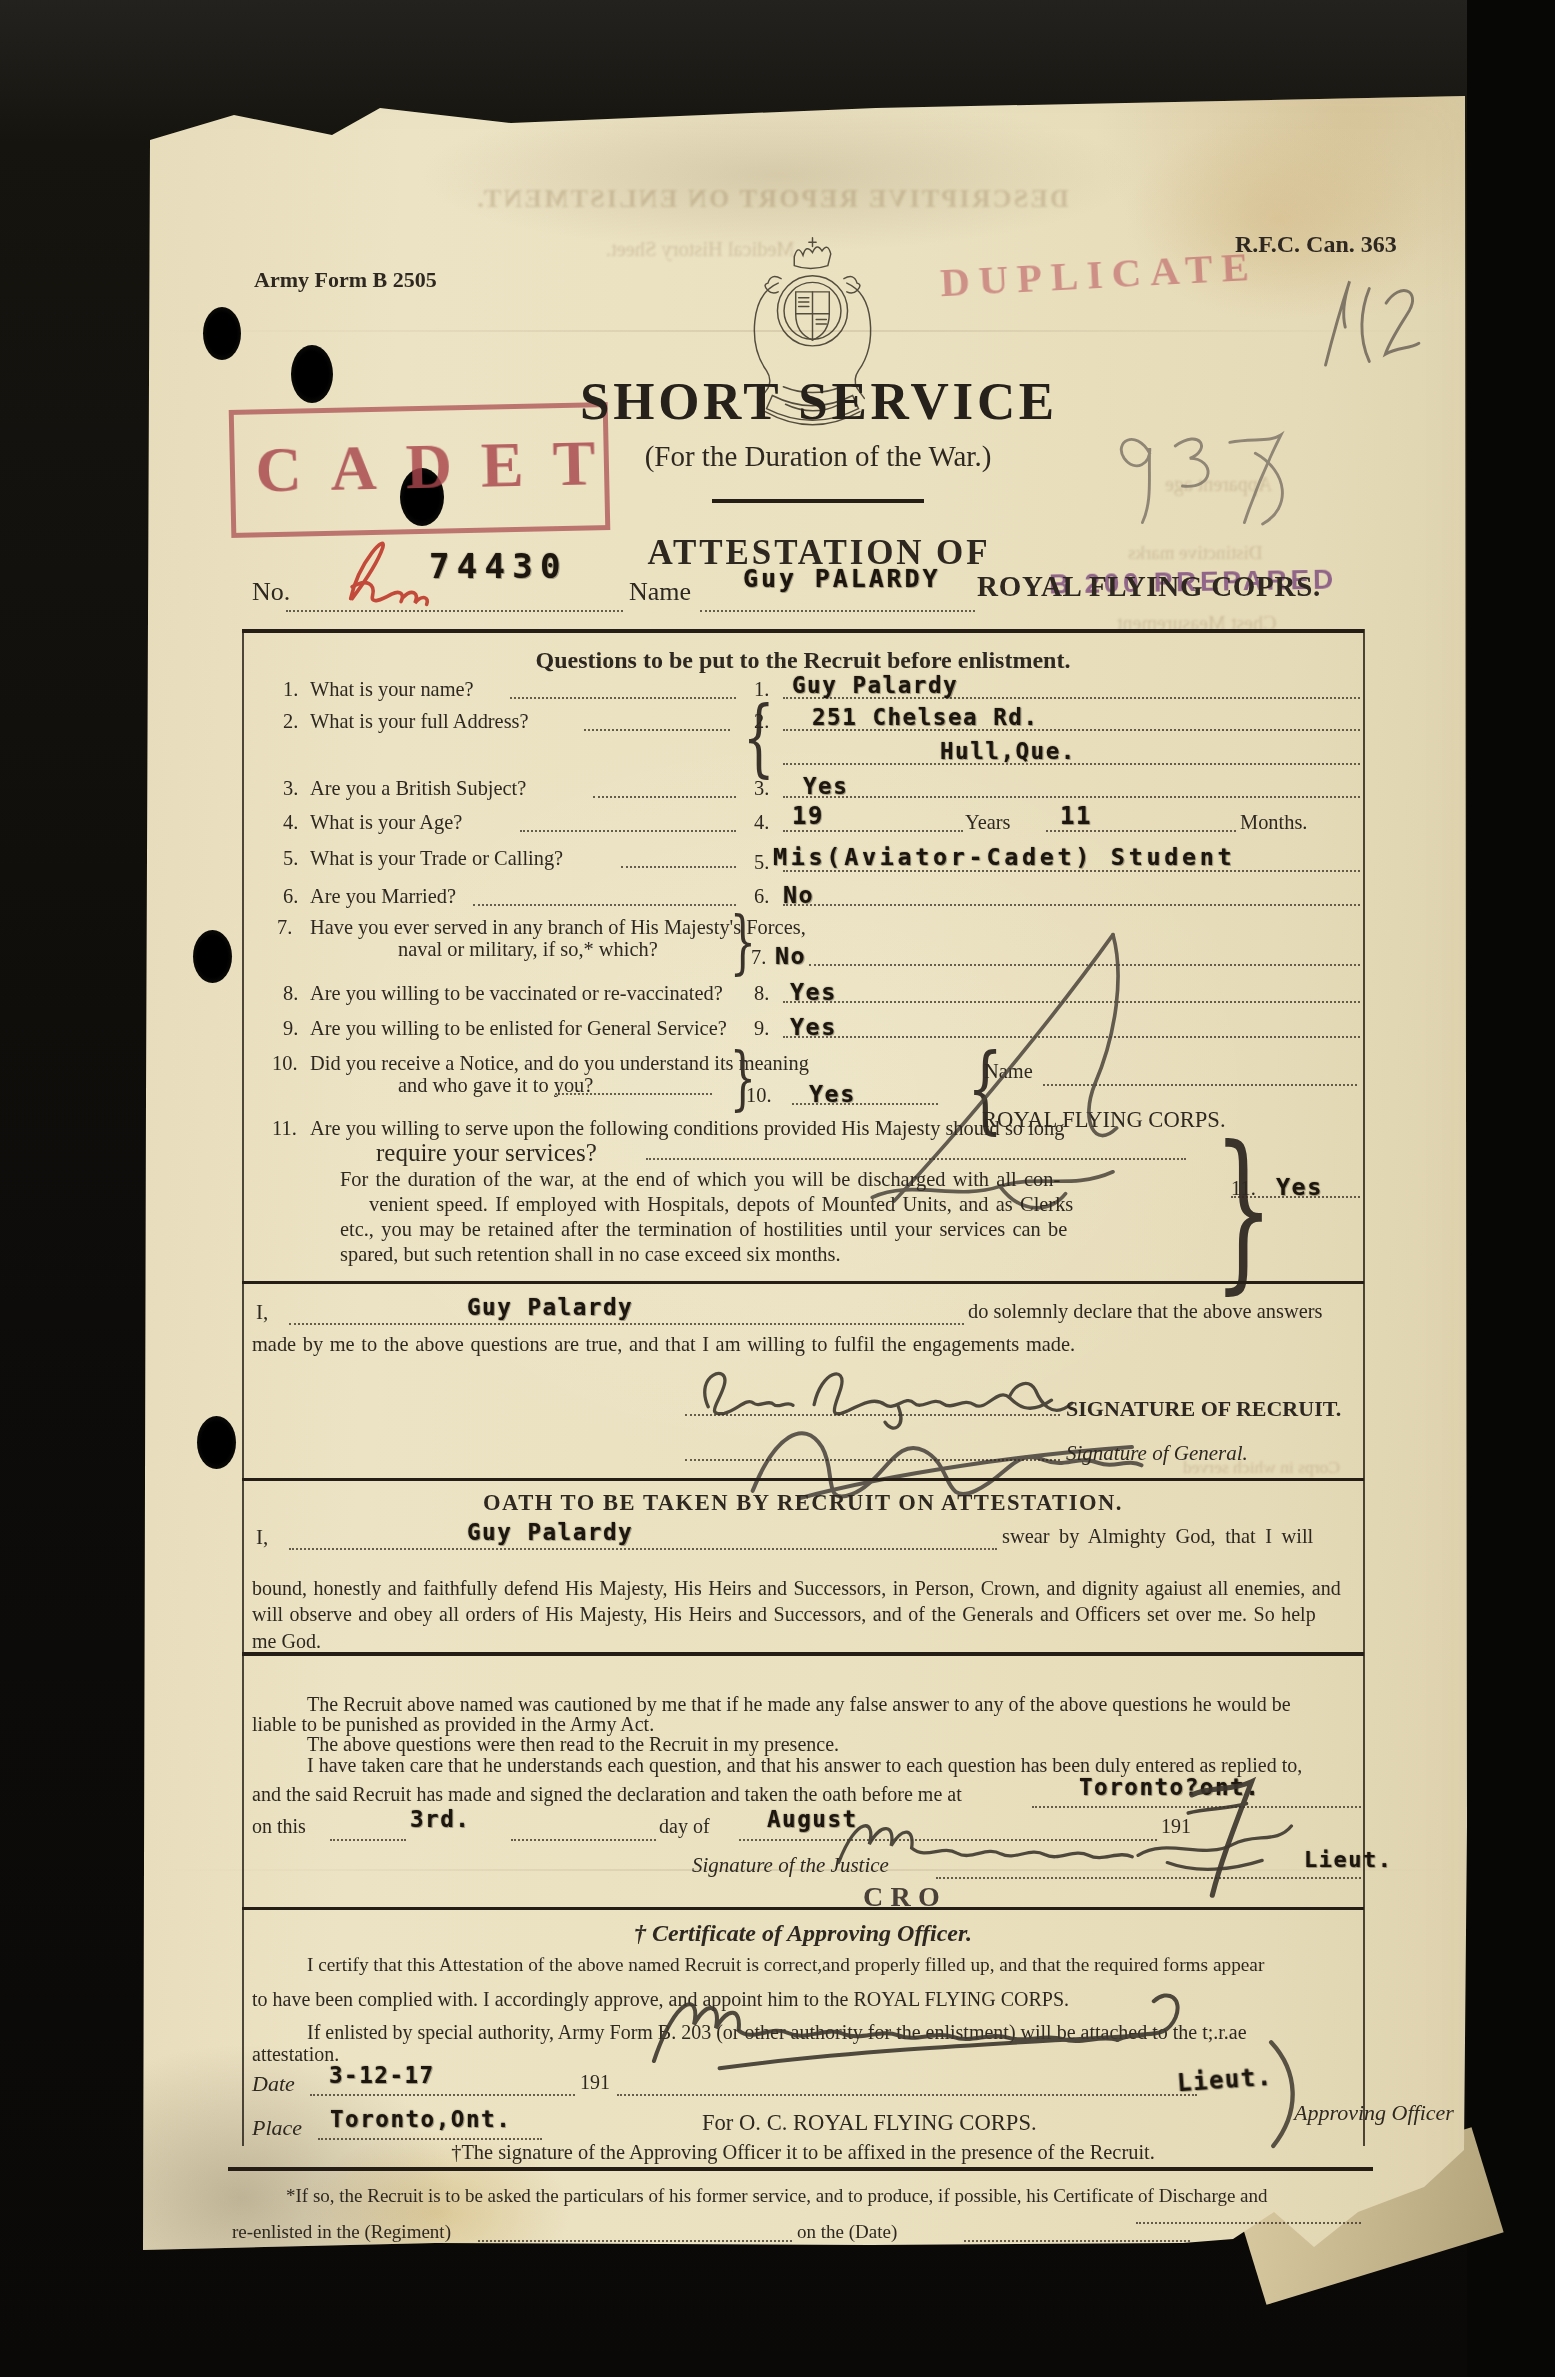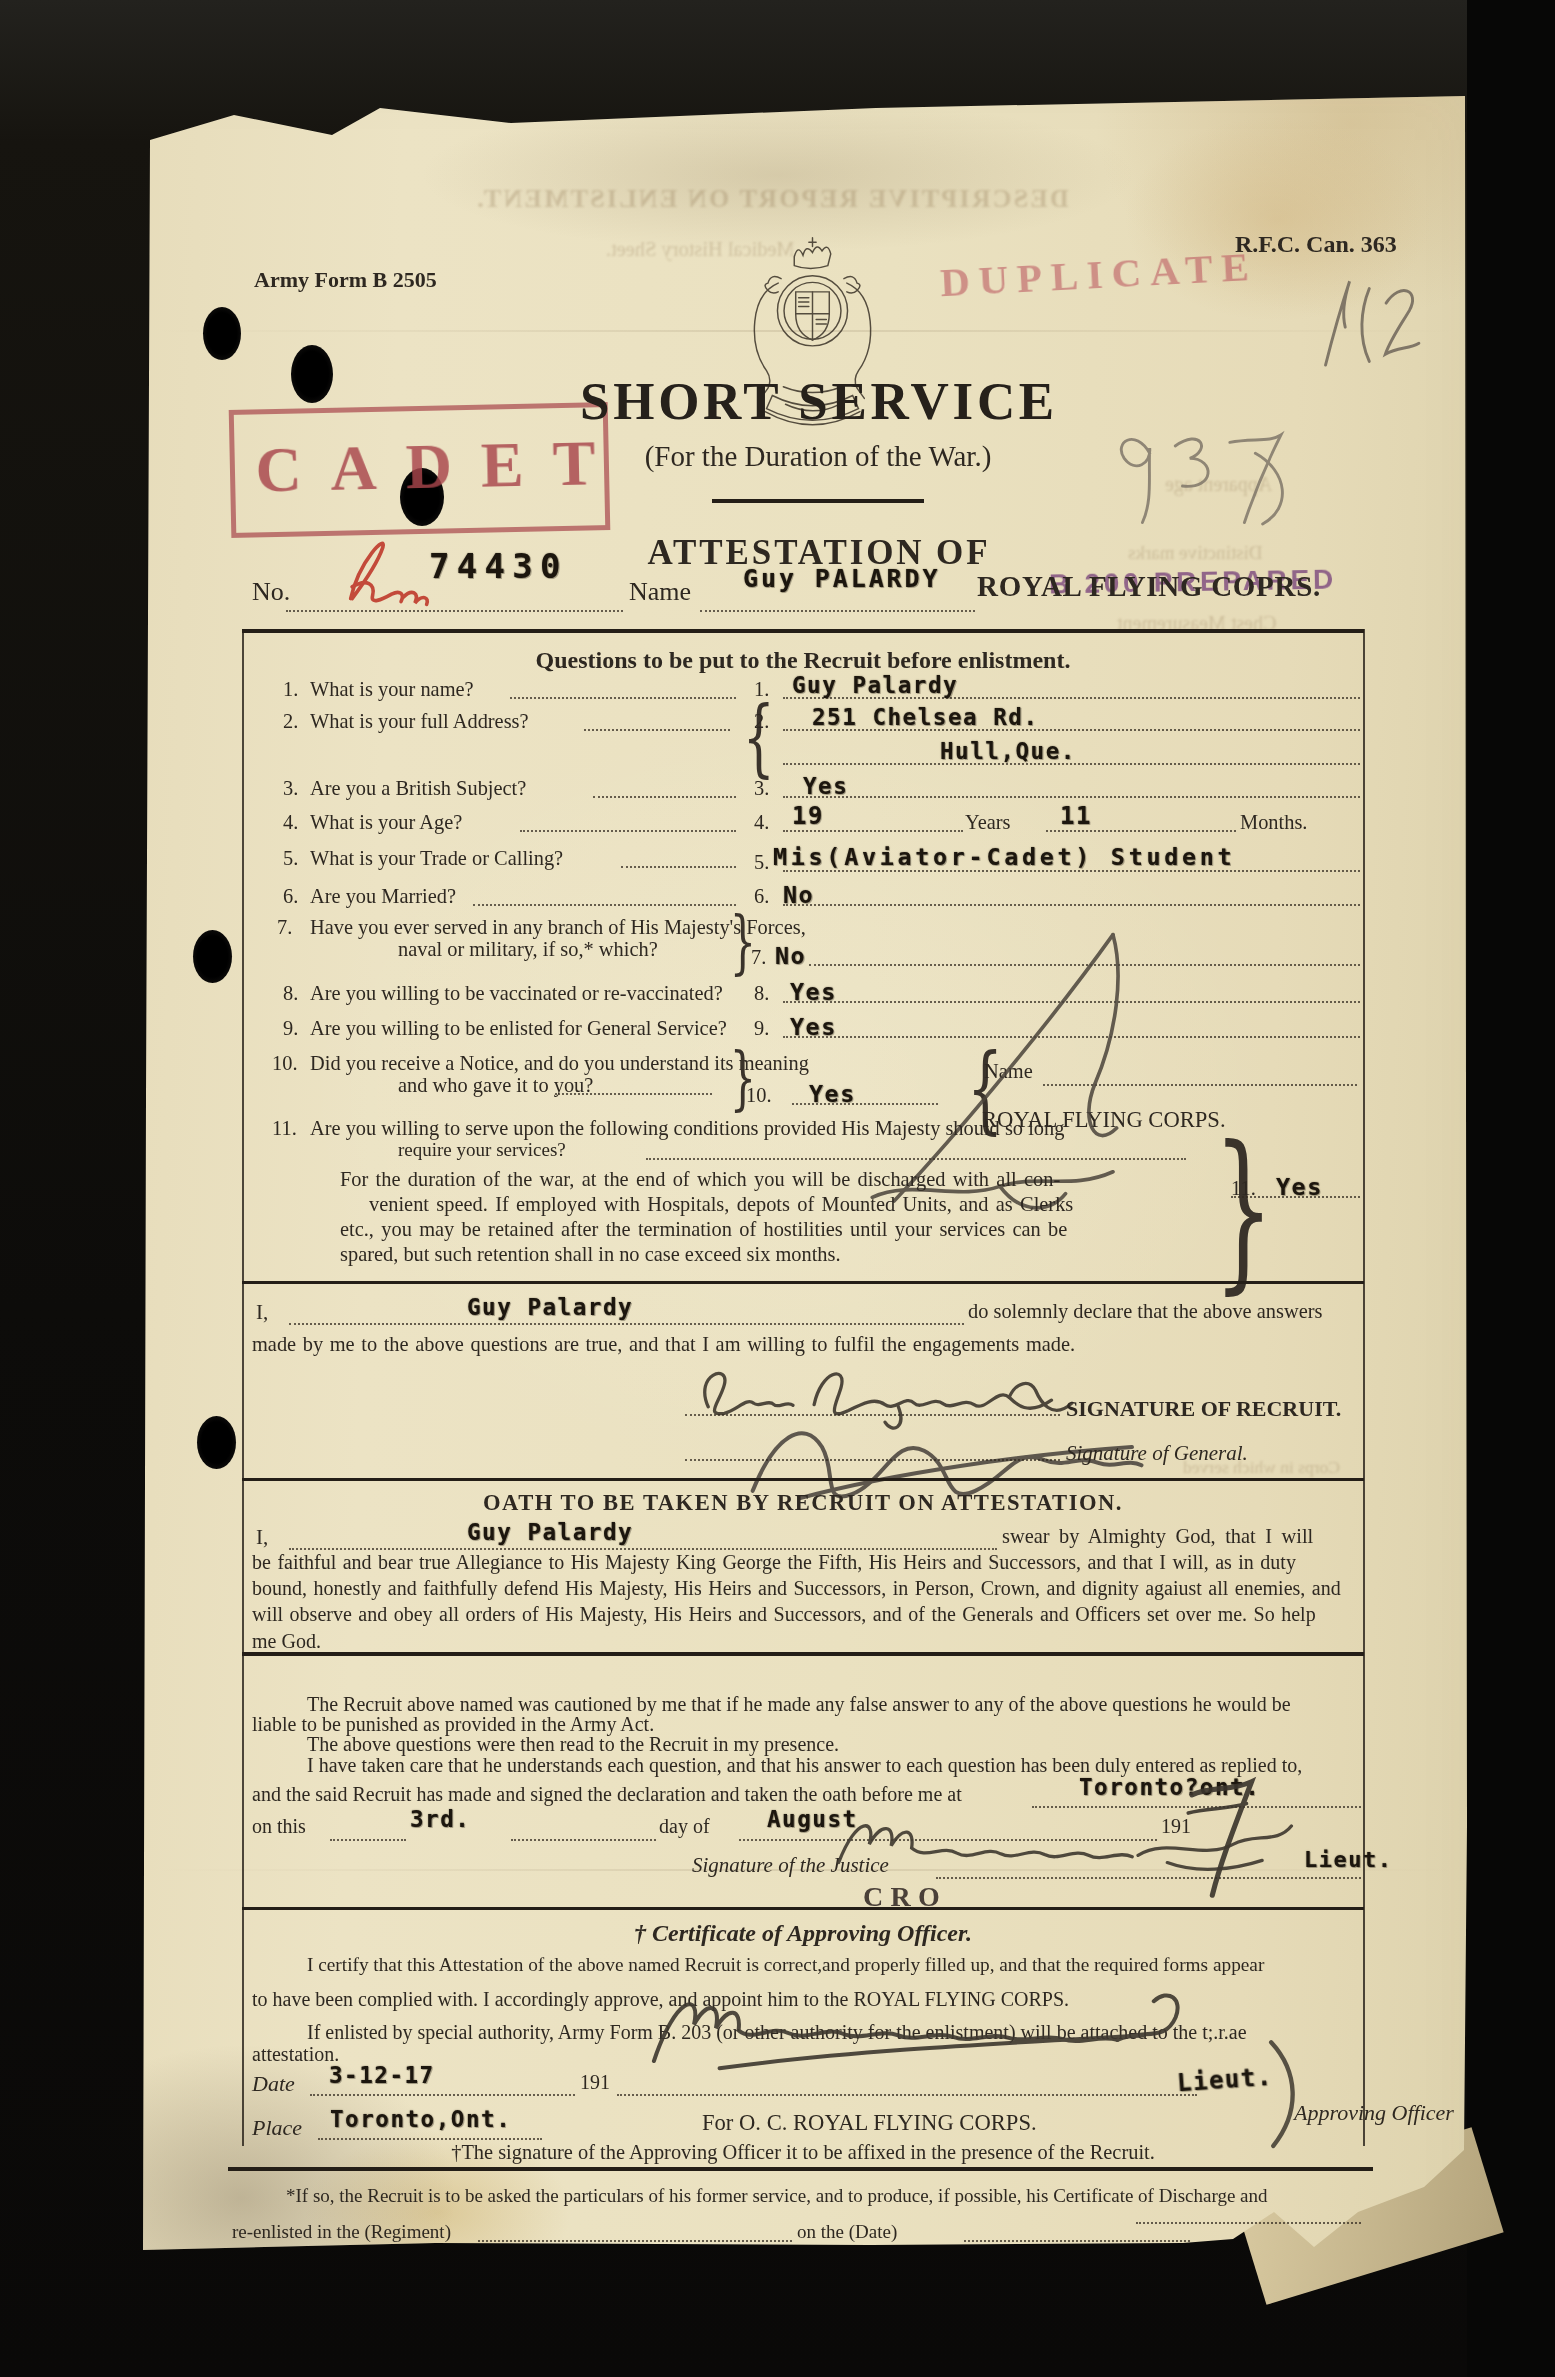--- a/index.html
+++ b/index.html
@@ -223,21 +223,21 @@
     <g stroke="#4b443b" stroke-width="5" fill="none" stroke-linecap="round" opacity=".85">
       <path d="M55,400 C150,300 280,140 355,35"></path>
       <path d="M355,35 C370,90 360,170 330,240 C310,290 330,330 360,300"></path>
       <path d="M25,395 C80,370 140,400 200,380 C250,363 300,385 355,360"></path>
       <path d="M200,380 C230,420 270,415 290,390"></path>
     </g>
   </svg>
 
   <div class="t" style="left:272px;top:1117px;font-size:20.4px">11.</div>
   <div class="t" style="left:310px;top:1117px;font-size:20.4px">Are you willing to serve upon the following conditions provided His Majesty should so long</div>
-  <div class="t" style="left:398px;top:1139px;font-size:19px">require your services?</div>
+  <div class="t" style="left:376px;top:1139px;font-size:25px">require your services?</div>
   <div class="dl" style="left:646px;top:1158px;width:540px"></div>
 
   <div class="t" style="left:340px;top:1168px;font-size:20.4px;word-spacing:2.2px">For the duration of the war, at the end of which you will be discharged with  all  con-</div>
   <div class="t" style="left:369px;top:1193px;font-size:20.4px;word-spacing:2.2px">venient speed.   If employed with Hospitals, depots of Mounted Units, and as Clerks</div>
   <div class="t" style="left:340px;top:1218px;font-size:20.4px;word-spacing:2.2px">etc., you may be retained after the termination of hostilities until your services can be</div>
   <div class="t" style="left:340px;top:1243px;font-size:20.4px">spared, but such retention shall in no case exceed six months.</div>
   <div class="brace" style="left:1189px;top:1133px;font-size:172px;transform:scaleX(.55)">}</div>
   <div class="t" style="left:1231px;top:1177px;font-size:20.4px">11.</div>
   <div class="dl" style="left:1231px;top:1196px;width:129px"></div>
   <div class="typed" style="left:1276px;top:1173px;font-size:23.4px">Yes</div>
@@ -270,21 +270,20 @@
   <div class="dl" style="left:685px;top:1459px;width:375px"></div>
   <div class="t it" style="left:1066px;top:1441px;font-size:21px">Signature of General.</div>
 
   <div class="rule" style="left:242px;top:1478px;width:1122px"></div>
 
   <div class="t b cx" style="left:803px;top:1490px;font-size:22.6px;letter-spacing:1.5px">OATH TO BE TAKEN BY RECRUIT ON ATTESTATION.</div>
   <div class="t" style="left:256px;top:1525px;font-size:21px">I,</div>
   <div class="dl" style="left:289px;top:1548px;width:708px"></div>
   <div class="typed" style="left:467px;top:1519px;font-size:22.6px">Guy Palardy</div>
   <div class="t" style="left:1002px;top:1525px;font-size:20.4px;word-spacing:4.4px">swear by Almighty God, that I will</div>
-  <div class="t" style="left:252px;top:1551px;font-size:20px;word-spacing:1.5px">be faithful and bear true Allegiance to His Majesty King George the Fifth, His Heirs and Successors, and that I will, as in duty</div>
   <div class="t" style="left:252px;top:1577px;font-size:20px;word-spacing:1.5px">bound, honestly and faithfully defend His Majesty, His Heirs and Successors, in Person, Crown, and dignity agaiust all enemies, and</div>
   <div class="t" style="left:252px;top:1603px;font-size:20px;word-spacing:1.5px">will observe and obey all orders of His Majesty, His Heirs and Successors, and of the Generals and Officers set over me.  So help</div>
   <div class="t" style="left:252px;top:1630px;font-size:20px">me God.</div>
 
   <div class="rule" style="left:242px;top:1652px;width:1122px;height:3.7px"></div>
 
   <div class="t" style="left:307px;top:1693px;font-size:20px">The Recruit above named was cautioned by me that if he made any false answer to any of the above questions he would be</div>
   <div class="t" style="left:252px;top:1713px;font-size:20px">liable to be punished as provided in the Army Act.</div>
   <div class="t" style="left:307px;top:1733px;font-size:20px">The above questions were then read to the Recruit in my presence.</div>
   <div class="t" style="left:307px;top:1754px;font-size:20px">I have taken care that he understands each question, and that his answer to each question has been duly entered as replied to,</div>

